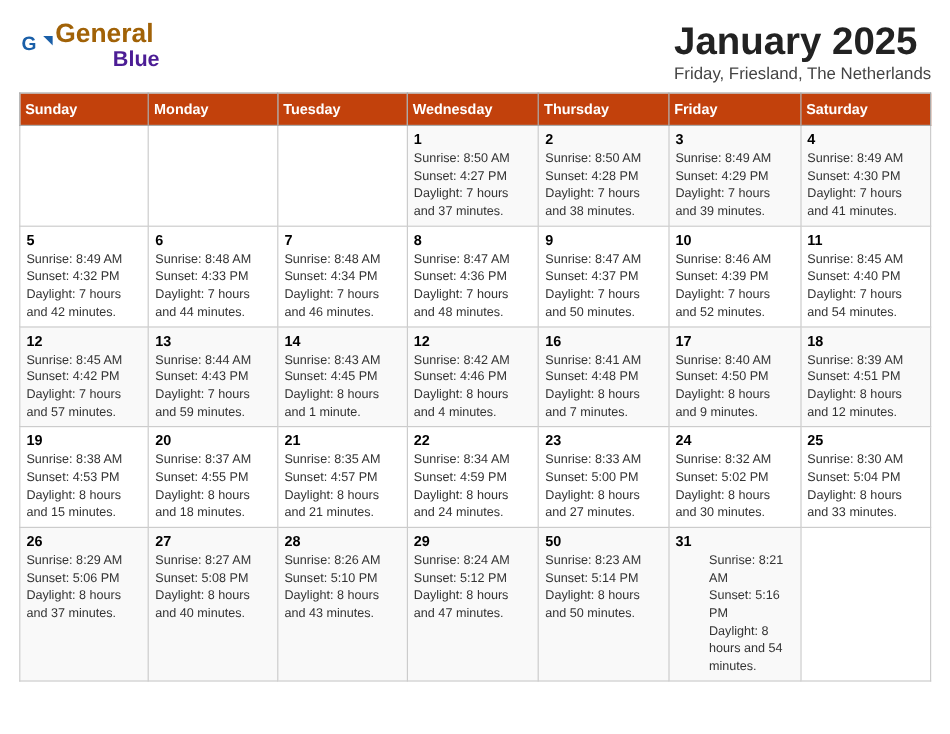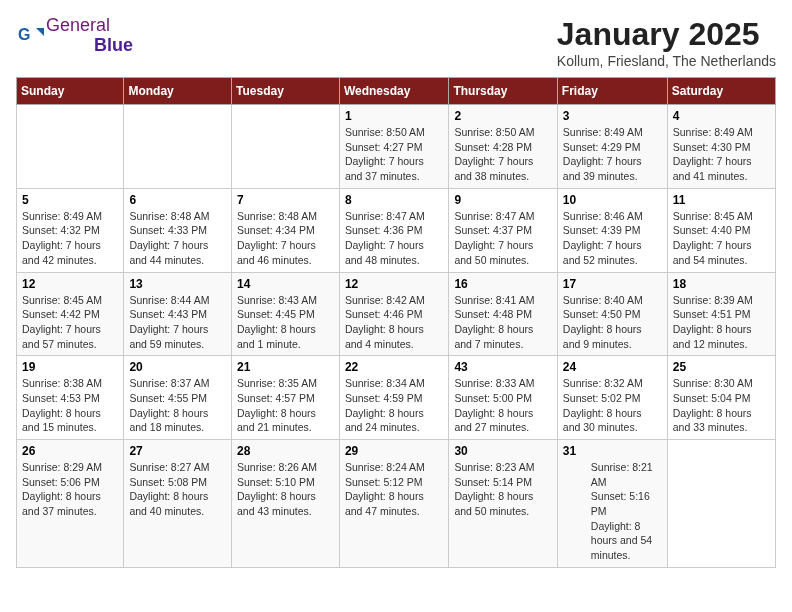--- a/index.html
+++ b/index.html
@@ -19,23 +19,23 @@
     .logo {
       display: flex;
       align-items: center;
     }
     .logo-text {
       display: flex;
       flex-direction: column;
       line-height: 1.1;
     }
     .logo-general {
-      font-size: 18px;
-      font-weight: normal;
-      color: #701a75;
+      font-size: 22px;
+      font-weight: bold;
+      color: #a16207;
     }
     .logo-blue {
       font-size: 18px;
       font-weight: bold;
       color: #4c1d95;
       margin-left: 48px;
     }
     .logo-icon {
       width: 28px;
       height: 28px;
@@ -52,21 +52,21 @@
     .subtitle {
       font-size: 14px;
       color: #444;
     }
     table {
       width: 100%;
       border-collapse: collapse;
       font-size: 11px;
     }
     thead tr th {
-      background-color: #7f1d1d;
+      background-color: #c2410c;
       color: #fff;
       padding: 6px 4px;
       text-align: left;
       font-size: 12px;
       border: 1px solid #aaa;
     }
     tbody tr td {
       border: 1px solid #ccc;
       vertical-align: top;
       padding: 4px 5px;
@@ -102,21 +102,21 @@
       <text x="2" y="18" font-size="16" fill="#1a5fa8" font-family="Arial" font-weight="bold">G</text>
       <polygon points="20,6 28,6 28,14" fill="#1a5fa8"></polygon>
     </svg>
     <div class="logo-text">
       <span class="logo-general">General</span>
       <span class="logo-blue">Blue</span>
     </div>
   </div>
   <div class="title-block">
     <div class="month-title">January 2025</div>
-    <div class="subtitle">Kollum, Friesland, The Netherlands</div>
+    <div class="subtitle">Friday, Friesland, The Netherlands</div>
   </div>
 </div>
 
 <table>
   <thead>
     <tr>
     <th>Sunday</th>
         <th>Monday</th>
         <th>Tuesday</th>
         <th>Wednesday</th>
@@ -262,21 +262,21 @@
 Sunset: 4:57 PM
 Daylight: 8 hours and 21 minutes.</div>
         </td>
         <td>
           <span class="day-number">22</span>
           <div class="day-info" style="white-space: pre-line;">Sunrise: 8:34 AM
 Sunset: 4:59 PM
 Daylight: 8 hours and 24 minutes.</div>
         </td>
         <td>
-          <span class="day-number">43</span>
+          <span class="day-number">23</span>
           <div class="day-info" style="white-space: pre-line;">Sunrise: 8:33 AM
 Sunset: 5:00 PM
 Daylight: 8 hours and 27 minutes.</div>
         </td>
         <td>
           <span class="day-number">24</span>
           <div class="day-info" style="white-space: pre-line;">Sunrise: 8:32 AM
 Sunset: 5:02 PM
 Daylight: 8 hours and 30 minutes.</div>
         </td>
@@ -306,21 +306,21 @@
 Sunset: 5:10 PM
 Daylight: 8 hours and 43 minutes.</div>
         </td>
         <td>
           <span class="day-number">29</span>
           <div class="day-info" style="white-space: pre-line;">Sunrise: 8:24 AM
 Sunset: 5:12 PM
 Daylight: 8 hours and 47 minutes.</div>
         </td>
         <td>
-          <span class="day-number">30</span>
+          <span class="day-number">50</span>
           <div class="day-info" style="white-space: pre-line;">Sunrise: 8:23 AM
 Sunset: 5:14 PM
 Daylight: 8 hours and 50 minutes.</div>
         </td>
         <td>
           <span class="day-number">31</span>
           <div class="day-info" style="white-space: pre-line; margin-left: 28px;">Sunrise: 8:21 AM
 Sunset: 5:16 PM
 Daylight: 8 hours and 54 minutes.</div>
         </td>

